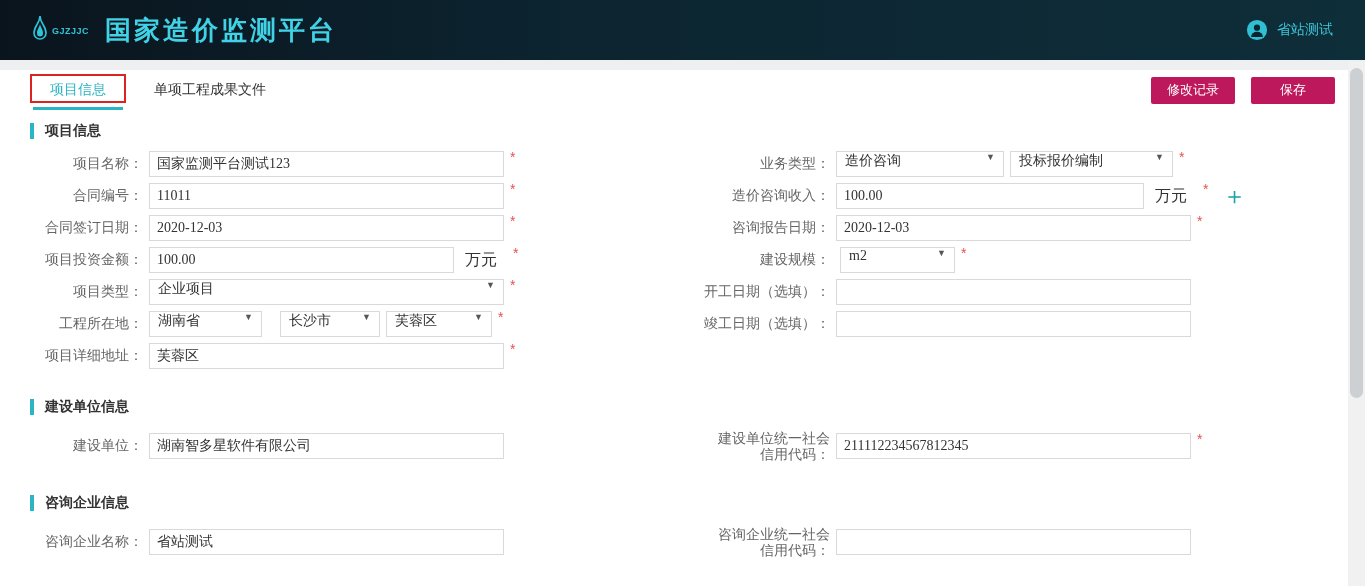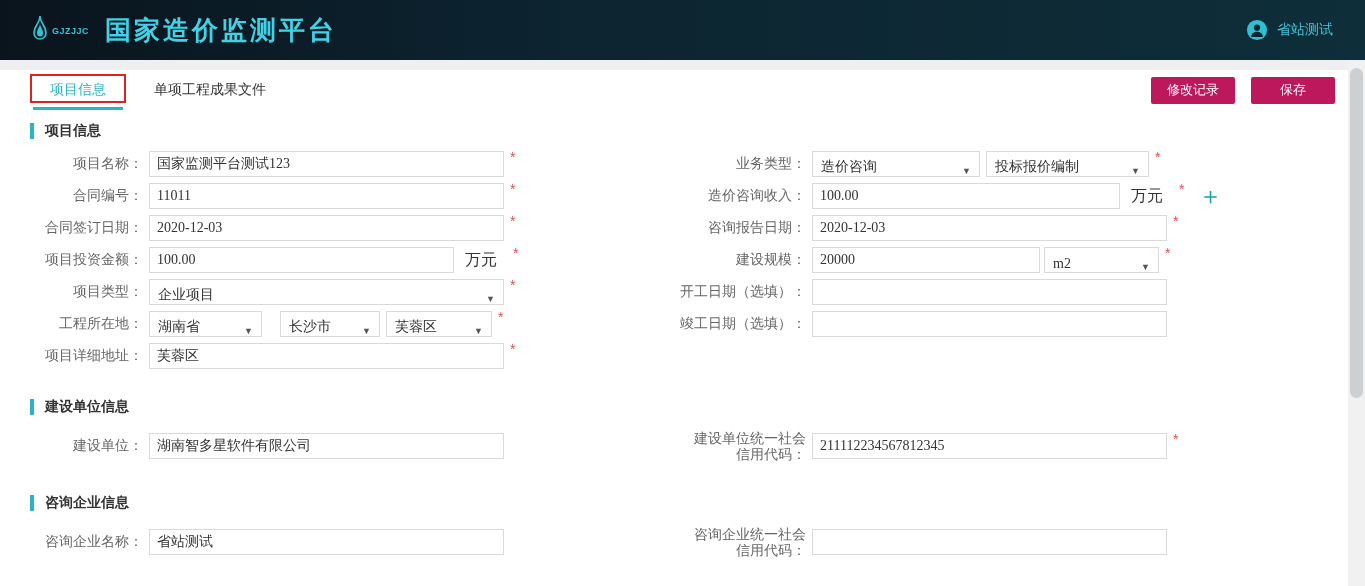--- a/index.html
+++ b/index.html
@@ -37,38 +37,38 @@
   .btn { background:#be185d; color:#fff; font-size:13px; border:none; width:84px; height:27px; border-radius:2px; cursor:pointer; font-family:inherit; }
 
   
   .section-title { display:flex; align-items:center; margin-left:30px; }
   .st1 { margin-top:12px; }
   .st2 { margin-top:26px; }
   .st3 { margin-top:26px; }
   .section-bar { width:4px; height:16px; background:#2ab5c4; margin-right:11px; flex:none; }
   .section-text { font-size:14px; font-weight:bold; color:#333; }
 
-  .form-cols { display:flex; margin-left:20px; margin-top:8px; }
+  .form-cols { display:flex; margin-left:20px; margin-top:8px;gap:24px; }
   .col-left { width:618px; flex:none; }
   .col-right { flex:none; margin-left:26px; }
   .frow { height:32px; display:flex; align-items:center; }
   .frow.tall { height:44px; }
   .flabel { width:123px; text-align:right; font-size:14px; color:#666; flex:none; margin-right:6px; white-space:nowrap; }
   .col-right .flabel { width:142px; }
   .flabel.twoline { white-space:normal; line-height:16px; }
   .flabel.twoline span { display:block; }
 
   input.txt {
     height:26px; border:1px solid #d9d9d9; padding:0 7px;
     font-size:14px; color:#333; font-family:"Liberation Serif",serif;
     background:#fff; outline:none;
   }
   .sel {
     height:26px; border:1px solid #d9d9d9; background:#fff;
-    display:flex; align-items:flex-end; justify-content:space-between;
+    display:flex; align-items:flex-start; justify-content:space-between;
     padding:0 8px; font-size:14px; color:#333;
     font-family:"Liberation Serif",serif; cursor:pointer; flex:none;
   }
   .sel .arrow { font-size:9px; color:#555; margin-left:6px; }
 
   .w355{width:355px} .w305{width:305px} .w308{width:308px} .w228{width:228px}
   .w113{width:113px} .w100{width:100px} .w106{width:106px}
   .w168{width:168px} .w163{width:163px} .w115{width:115px}
   .gap18{margin-left:18px} .gap14{margin-left:6px} .gap12{margin-left:4px}
 
@@ -203,21 +203,20 @@
       <span class="req far">*</span>
       <span class="plus">＋</span>
     </div>
     <div class="frow">
       <div class="flabel">咨询报告日期：</div>
       <input class="txt w355" value="2020-12-03" style="">
       <span class="req">*</span>
     </div>
     <div class="frow">
       <div class="flabel">建设规模：</div>
-      <input class="txt w228" value="20000" style="">
       <div class="sel w115 gap12">
         <span>m2</span>
         <span class="arrow">▼</span>
       </div>
       <span class="req">*</span>
     </div>
     <div class="frow">
       <div class="flabel">开工日期（选填）：</div>
       <input class="txt w355" value="" style="">
     </div>

